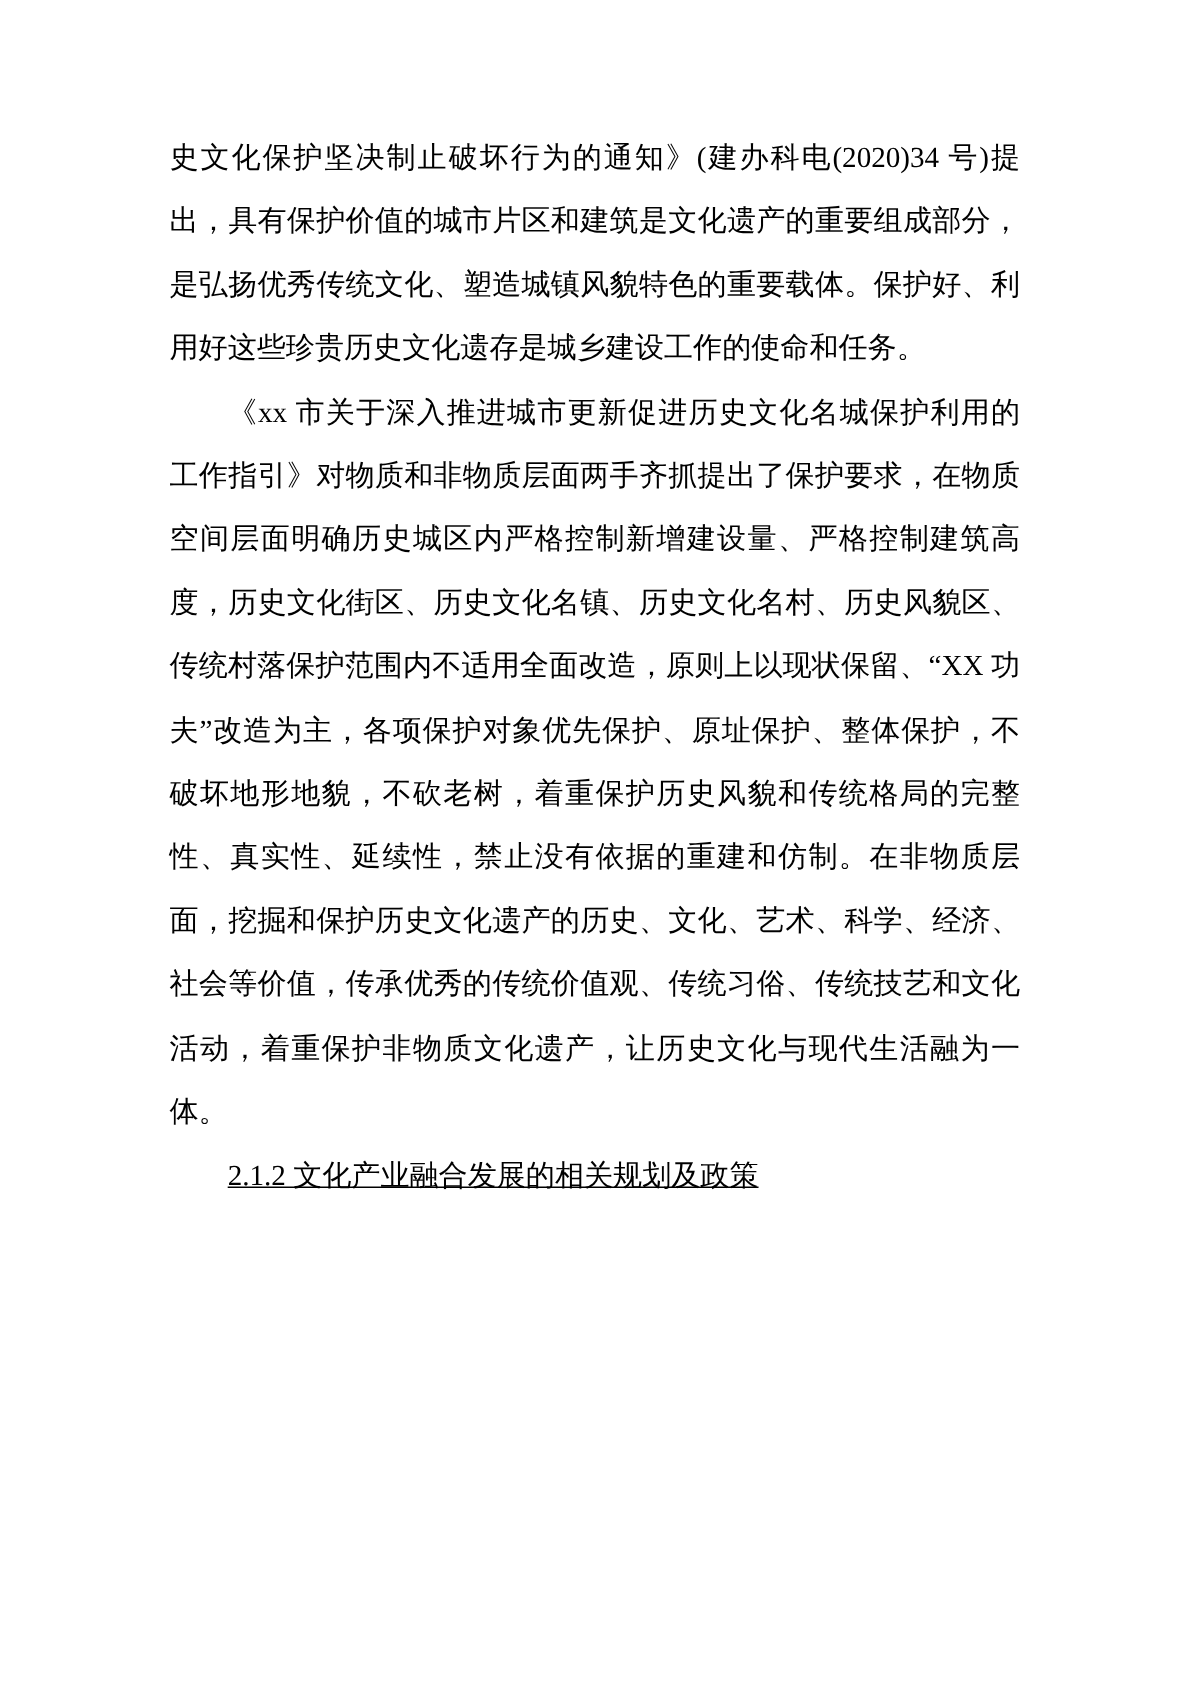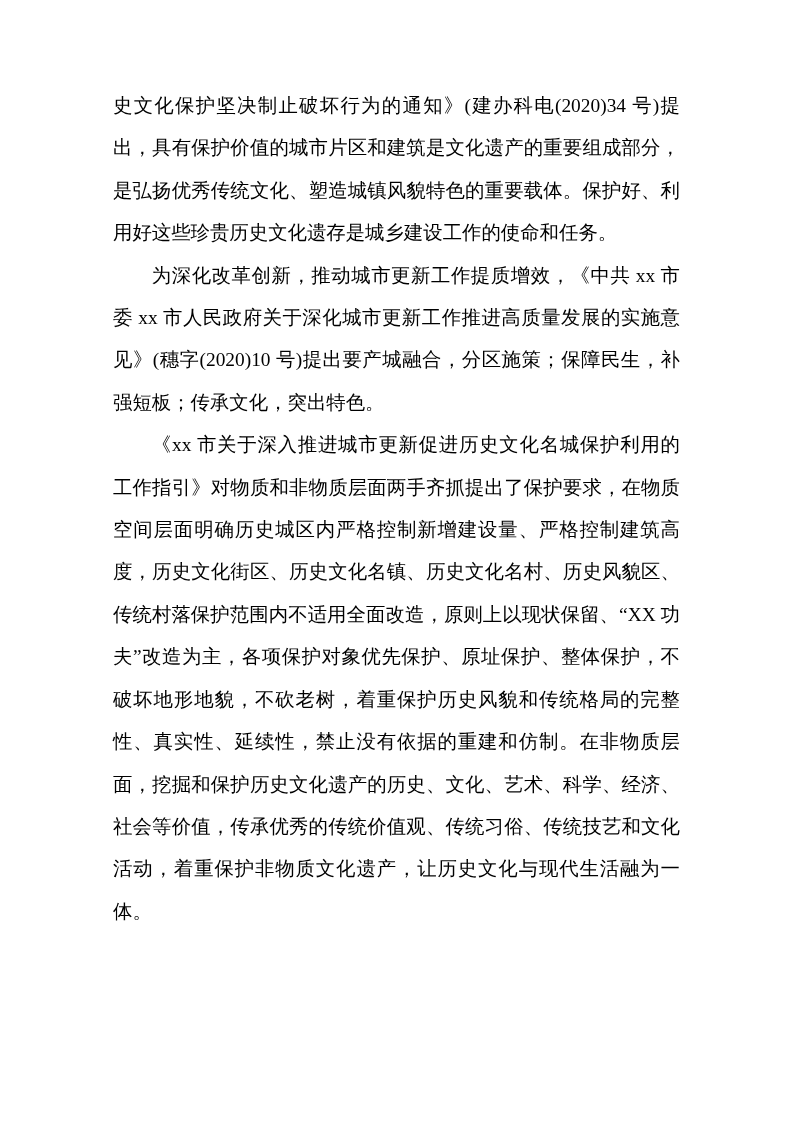--- a/index.html
+++ b/index.html
@@ -51,20 +51,19 @@
     line-height: 20px;
     color: #c2410c;
   }
 </style>
 </head>
 <body>
 
 <div class="page">
   <div class="content">
       <div class="paragraph">史文化保护坚决制止破坏行为的通知》(建办科电(2020)34 号)提出，具有保护价值的城市片区和建筑是文化遗产的重要组成部分，是弘扬优秀传统文化、塑造城镇风貌特色的重要载体。保护好、利用好这些珍贵历史文化遗存是城乡建设工作的使命和任务。</div>
-      <div class="paragraph indent">为深化改革创新，推动城市更新工作提质增效，《中共 xx 市委 xx 市人民政府关于深化城市更新工作推进高质量发展的实施意见》(穗字(2020)10 号)提出要产城融合，分区施策；保障民生，补强短板；传承文化，突出特色。</div>
       <div class="paragraph indent">《xx 市关于深入推进城市更新促进历史文化名城保护利用的工作指引》对物质和非物质层面两手齐抓提出了保护要求，在物质空间层面明确历史城区内严格控制新增建设量、严格控制建筑高度，历史文化街区、历史文化名镇、历史文化名村、历史风貌区、传统村落保护范围内不适用全面改造，原则上以现状保留、“XX 功夫”改造为主，各项保护对象优先保护、原址保护、整体保护，不破坏地形地貌，不砍老树，着重保护历史风貌和传统格局的完整性、真实性、延续性，禁止没有依据的重建和仿制。在非物质层面，挖掘和保护历史文化遗产的历史、文化、艺术、科学、经济、社会等价值，传承优秀的传统价值观、传统习俗、传统技艺和文化活动，着重保护非物质文化遗产，让历史文化与现代生活融为一体。</div>
       <div class="heading indent">2.1.2 文化产业融合发展的相关规划及政策</div>
     </div>
   <div class="footer">
     <span class="pagenum">14</span>
   </div>
 </div>
 
 </body></html>

